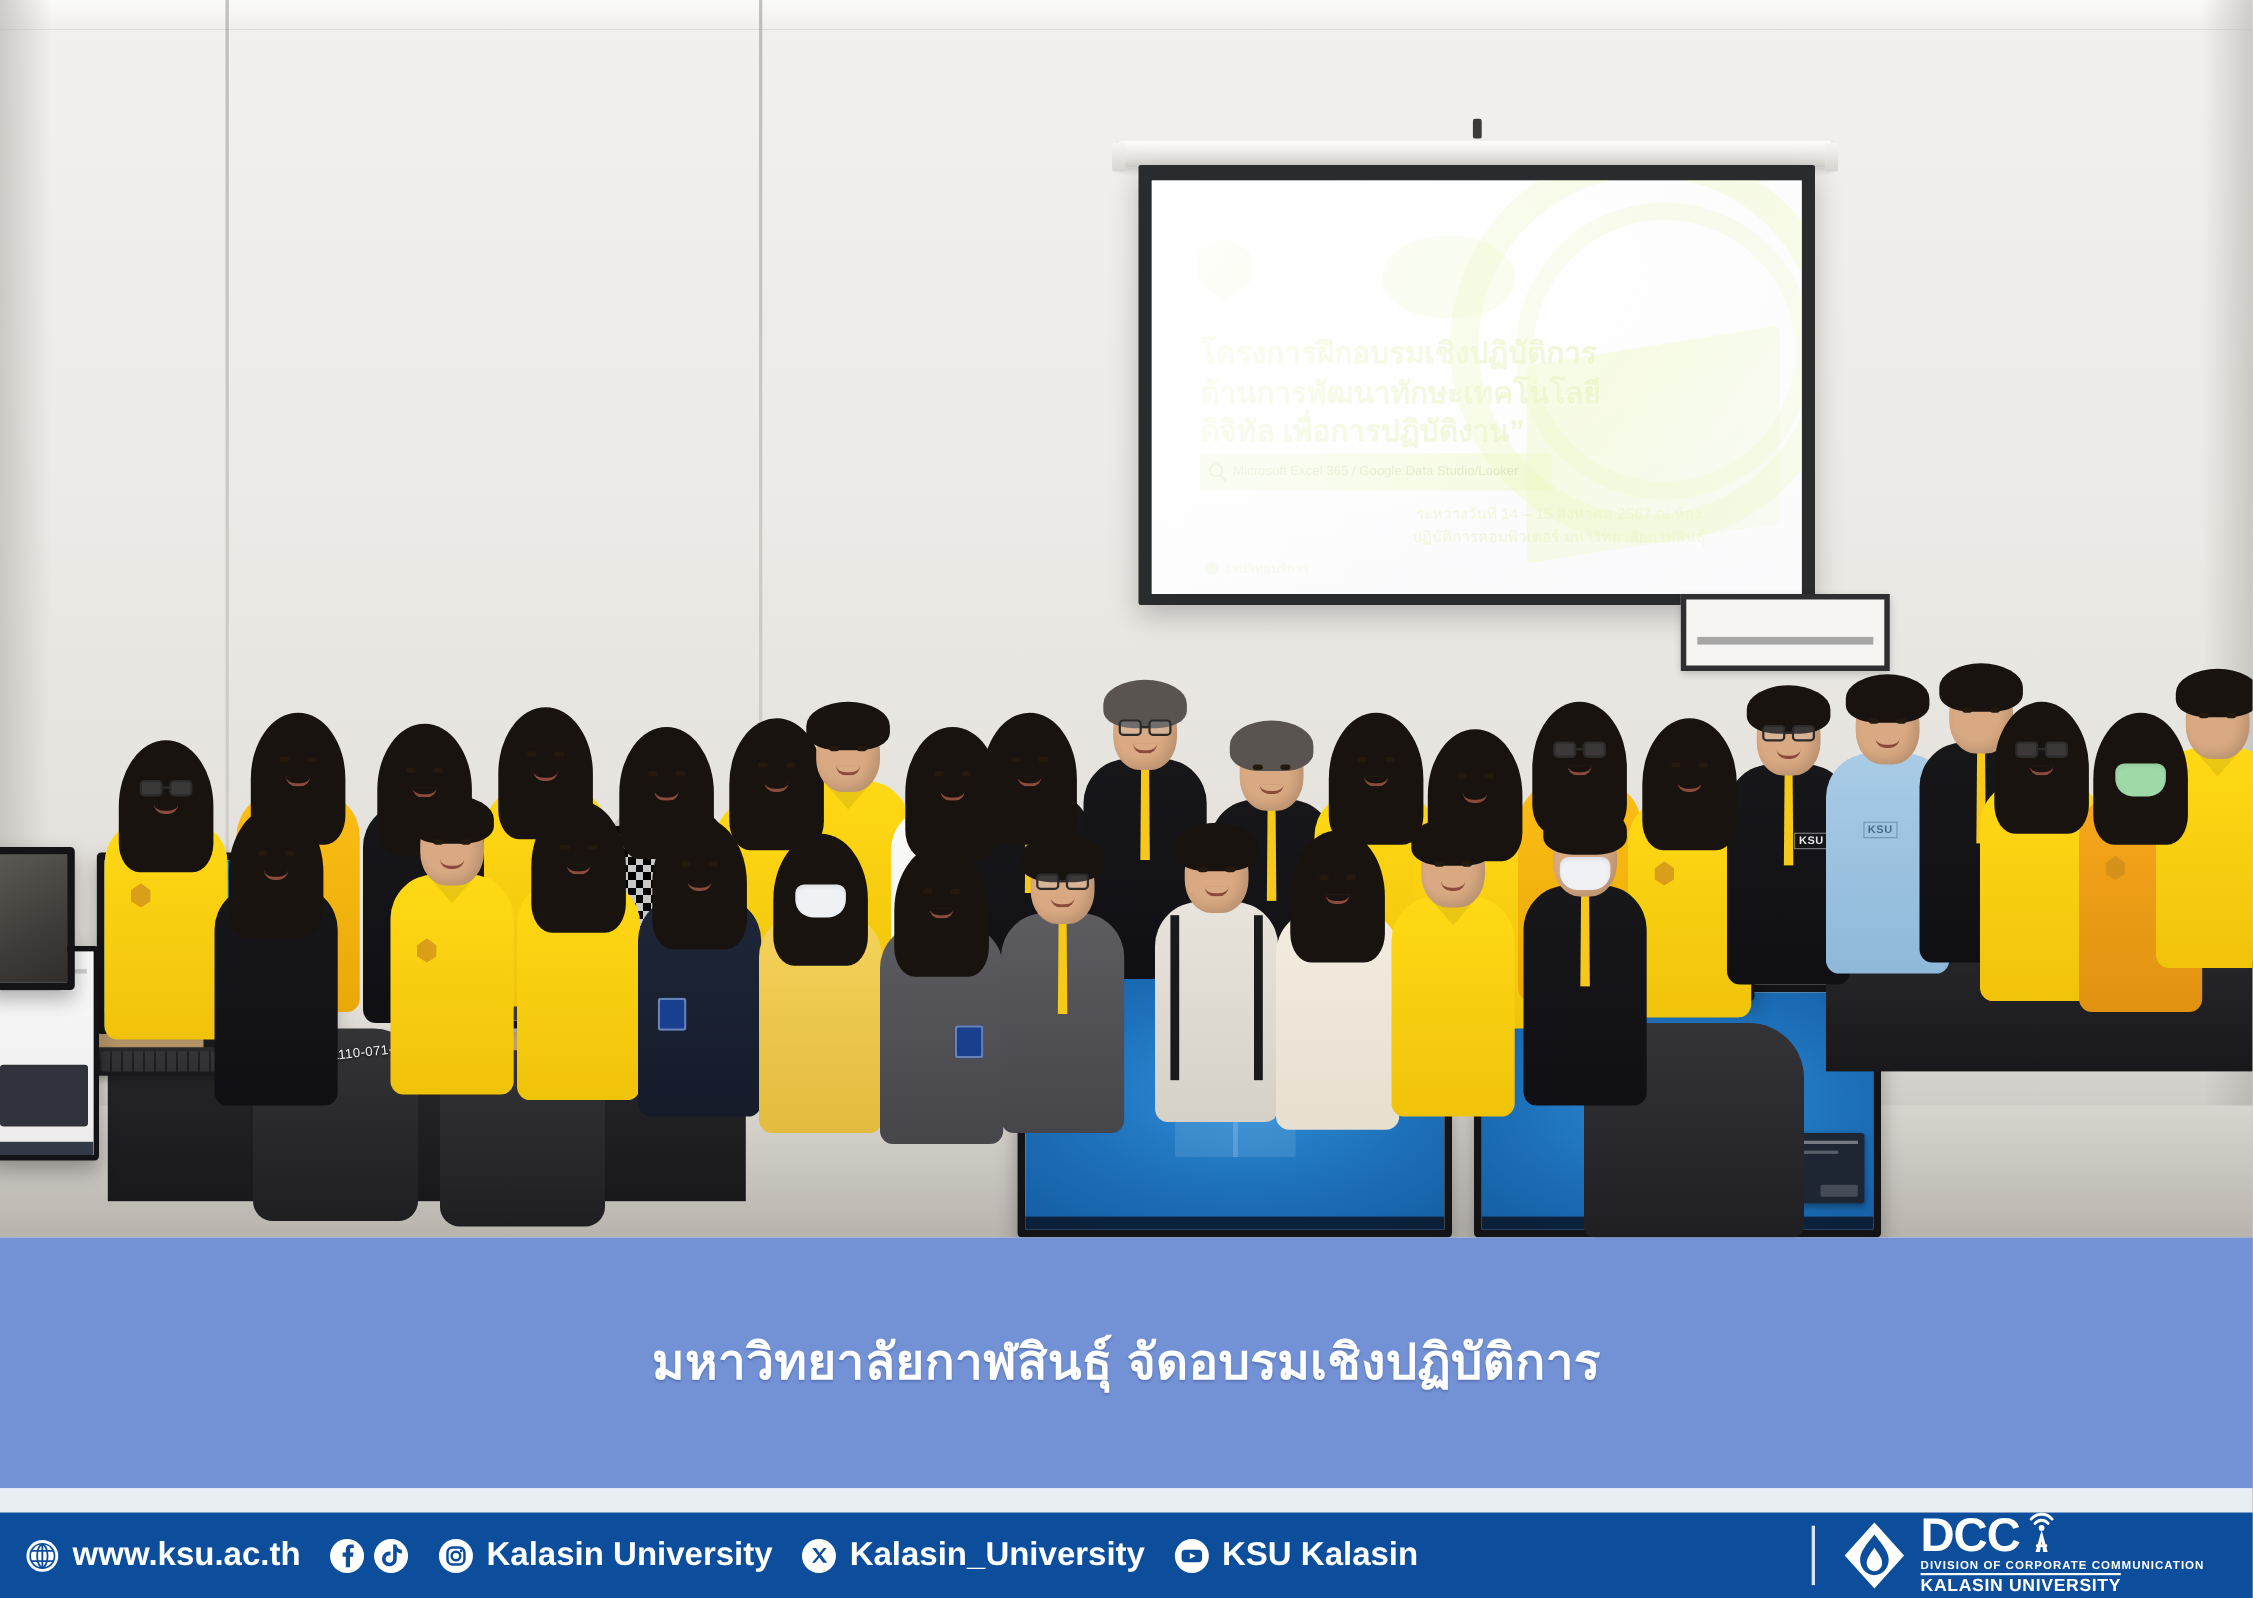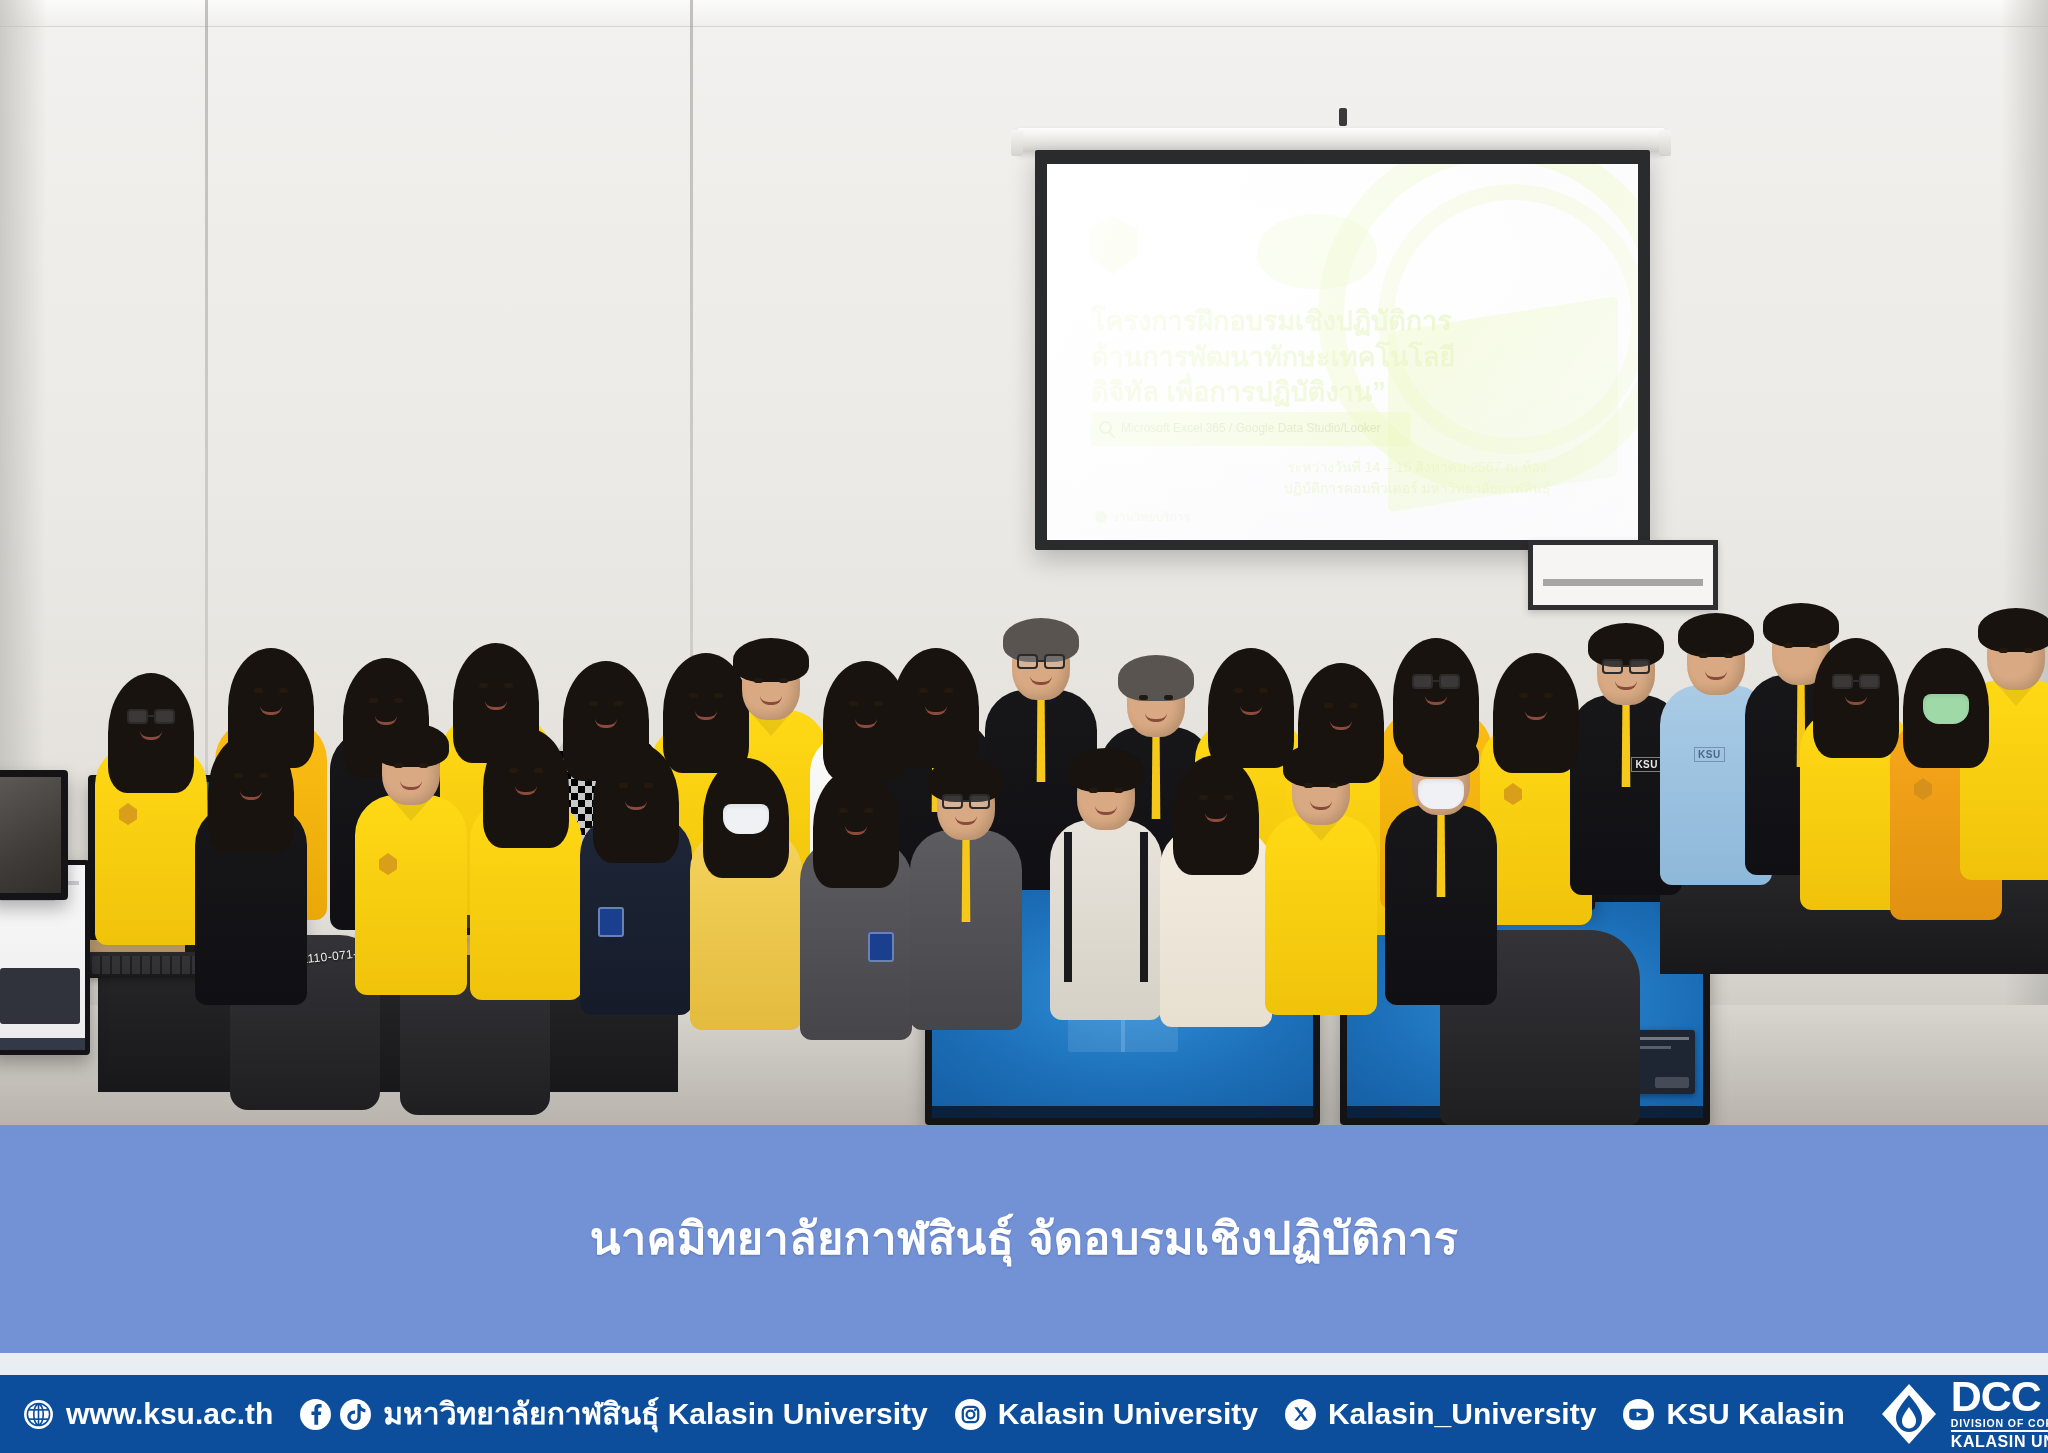--- a/index.html
+++ b/index.html
@@ -1103,21 +1103,21 @@
       <div class="np-l1"></div>
       <div class="np-l2"></div>
       <div class="np-wave"></div>
     </div>
 
     <div class="asset-tag" style="left:1372px; top:902px;">KSU 166-1110-071-113-134 (156)</div>
 
   </div>
 
   <div class="caption-band">
-    <div class="caption-line">นาคมิทยาลัยกาฬสินธุ์ จัดอบรมเชิงปฏิบัติการ</div>
+    <div class="caption-line">มหาวิทยาลัยกาฬสินธุ์ จัดอบรมเชิงปฏิบัติการ</div>
   </div>
 
   <div class="divider-strip"></div>
 
   <div class="footer-bar">
 
     <div class="fsocial">
       <span class="ficon">
         <svg viewBox="0 0 32 32" aria-hidden="true">
           <circle cx="16" cy="16" r="14" fill="#fff"></circle>
@@ -1138,21 +1138,20 @@
           <circle cx="16" cy="16" r="15" fill="#fff"></circle>
           <path d="M18.6 16.6h2.6l.5-3.6h-3.1v-2.2c0-1 .3-1.7 1.8-1.7h1.5V5.9c-.3 0-1.4-.1-2.6-.1-2.6 0-4.4 1.6-4.4 4.5V13h-2.8v3.6h2.8v9.3h3.7v-9.3z" fill="#0d4e9c"></path>
         </svg>
       </span>
       <span class="ficon" style="margin-left:-4px">
         <svg viewBox="0 0 32 32" aria-hidden="true">
           <circle cx="16" cy="16" r="15" fill="#fff"></circle>
           <path d="M17.6 5.8h3.1c.15 1.6.9 2.95 2.1 3.8 .8.57 1.75.9 2.8.95v3.2c-1.7-.05-3.25-.6-4.55-1.5v6.4c0 3.6-2.9 6.5-6.5 6.5s-6.5-2.9-6.5-6.5 2.9-6.5 6.5-6.5c.33 0 .65.02.95.07v3.3c-.3-.1-.62-.15-.95-.15-1.82 0-3.3 1.48-3.3 3.3s1.48 3.3 3.3 3.3 3.3-1.48 3.3-3.3V5.8z" fill="#0d4e9c"></path>
         </svg>
       </span>
-      <span class="fs-label">มหาวิทยาลัยกาฬสินธุ์ Kalasin University</span>
     </div>
 
     <div class="fsocial">
       <span class="ficon">
         <svg viewBox="0 0 32 32" aria-hidden="true">
           <circle cx="16" cy="16" r="15" fill="#fff"></circle>
           <rect x="8.5" y="8.5" width="15" height="15" rx="4.6" fill="none" stroke="#0d4e9c" stroke-width="2.2"></rect>
           <circle cx="16" cy="16" r="3.8" fill="none" stroke="#0d4e9c" stroke-width="2.2"></circle>
           <circle cx="20.6" cy="11.4" r="1.3" fill="#0d4e9c"></circle>
         </svg>

